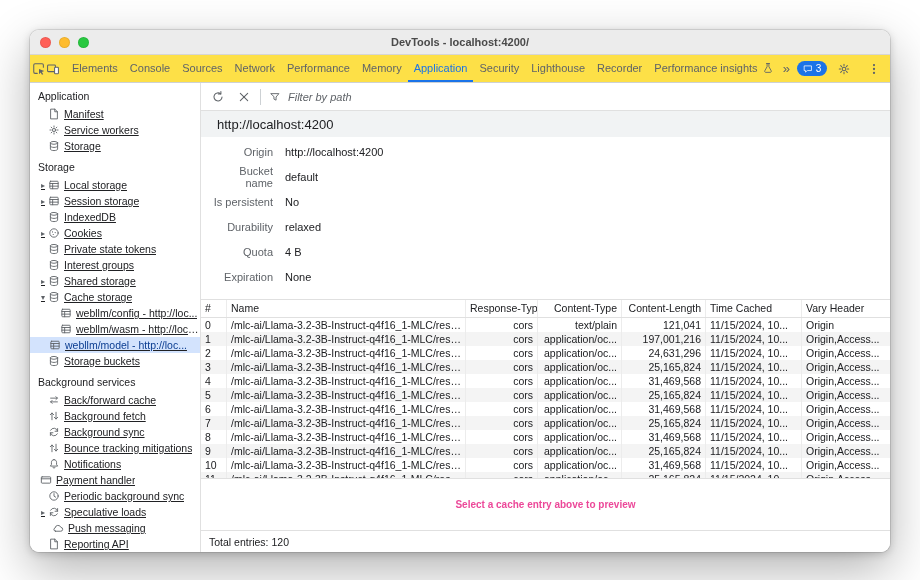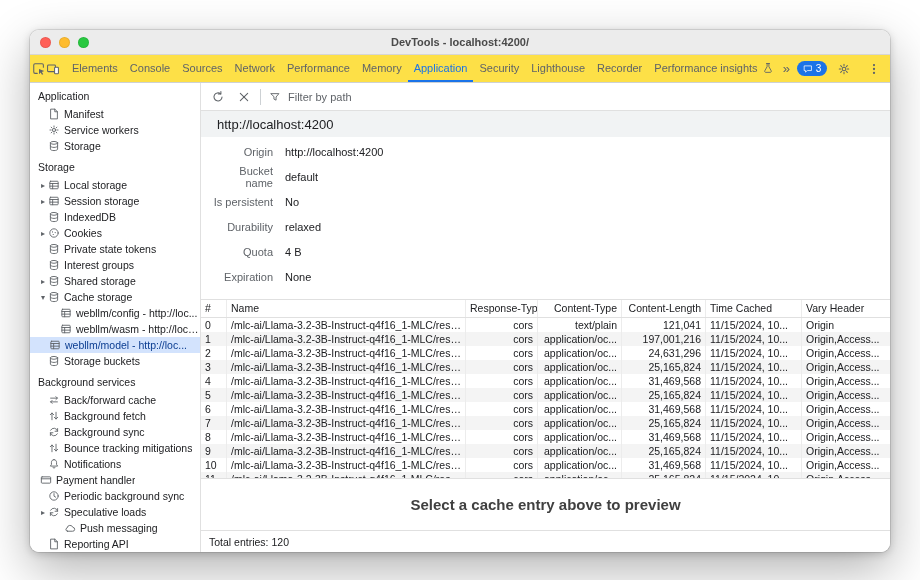--- a/index.html
+++ b/index.html
@@ -29,32 +29,32 @@
   .tab .ic{width:12px;height:12px;}
   .tab-extra{margin-left:auto;display:flex;align-items:center;gap:4px;padding-right:4px;}
   .more-tabs{font-size:13px;color:#5f6368;padding:0 3px;}
   .msg-badge{display:flex;align-items:center;gap:3px;background:#1a73e8;color:#fff;border-radius:8px;
              height:15px;padding:0 6px;font-size:10px;}
   .msg-badge .ic{width:10px;height:10px;stroke:#fff;}
   
   .wbody{flex:1;display:flex;min-height:0;background:#fff;}
   .sidebar{width:170px;flex:none;border-right:1px solid #e0e0e0;overflow:hidden;font-size:10.5px;}
   .s-header{padding:7px 0 4px 8px;font-size:10.5px;color:#202124;}
-  .s-item{display:flex;align-items:center;height:16px;white-space:nowrap;overflow:hidden;color:#202124;}
+  .s-item{display:flex;align-items:center;height:16px;white-space:nowrap;overflow:hidden;color:#202124;text-decoration:underline;}
   .s-arrow{width:10px;flex:none;font-size:8px;color:#5f6368;text-align:center;}
   .s-item .ic{width:12px;height:12px;margin-right:4px;flex:none;}
   .s-label{overflow:hidden;text-overflow:ellipsis;}
   .s-item.selected{background:#d3e3fd;}
   .s-item.selected .s-label{color:#0b3d91;}
   
   .main{flex:1;display:flex;flex-direction:column;min-width:0;}
   .toolbar{height:27px;flex:none;border-bottom:1px solid #e0e0e0;display:flex;align-items:center;padding:0 4px;}
   .filter-wrap{display:flex;align-items:center;gap:5px;padding:0 5px;}
   .filter-input{border:0;outline:none;background:transparent;font-size:11px;width:160px;
-                font-family:"Liberation Sans","DejaVu Sans",sans-serif;color:#202124;}
+                font-family:"Liberation Sans","DejaVu Sans",sans-serif;color:#202124;font-style:italic;}
   .filter-input::placeholder{color:#5f6368;}
   .origin-bar{height:26px;flex:none;background:#f1f3f4;display:flex;align-items:center;
               padding-left:16px;font-size:13px;color:#202124;}
   .meta{flex:none;padding:2px 0 10px 0;}
   .meta-row{display:flex;align-items:center;height:25px;font-size:11px;}
   .meta-label{width:64px;flex:none;text-align:right;color:#5f6368;padding-left:8px;}
   .meta-value{margin-left:12px;color:#202124;white-space:nowrap;}
   
   .grid{flex:none;border-top:1px solid #e0e0e0;font-size:10.5px;
         --cols:26px minmax(0,1fr) 72px 84px 84px 96px 88px;}
@@ -63,21 +63,21 @@
   .g-body{height:160px;overflow:hidden;}
   .g-body .g-row:nth-child(even){background:#f4f4f4;}
   .g-cell{display:block;padding:0 4px;white-space:nowrap;overflow:hidden;border-right:1px solid #ececec;}
   .g-cell:last-child{border-right:0;}
   .g-head .g-cell{line-height:17px;color:#202124;}
   .g-row .g-cell{line-height:14px;color:#202124;}
   .g-cell.c2,.g-cell.c3,.g-cell.c4{text-align:right;}
   .g-row .g-cell.c1,.g-row .g-cell.c5,.g-row .g-cell.c6{text-overflow:ellipsis;}
   
   .preview{flex:1;border-top:1px solid #e0e0e0;display:flex;align-items:center;justify-content:center;min-height:0;}
-  .preview span{color:#404040;font-size:15px;font-weight:bold;}
+  .preview span{color:#ec4899;font-size:10px;font-weight:bold;}
   .statusbar{height:21px;flex:none;border-top:1px solid #e0e0e0;display:flex;align-items:center;
              padding-left:8px;font-size:10.5px;color:#202124;}
 </style>
 </head>
 <body>
 
 <svg width="0" height="0" style="position:absolute" aria-hidden="true">
   <defs>
     <symbol id="i-doc" viewBox="0 0 16 16">
         <path d="M4 1.5h5.2L12.5 5v9.5H4z"></path>
@@ -405,21 +405,21 @@
             </svg>
             <span class="s-label">Periodic background sync</span>
           </div>
           <div class="s-item" style="padding-left: 8px;">
             <span class="s-arrow">▸</span>
             <svg class="ic">
               <use href="#i-sync" xlink:href="#i-sync"></use>
             </svg>
             <span class="s-label">Speculative loads</span>
           </div>
-          <div class="s-item" style="padding-left: 24px;">
+          <div class="s-item" style="padding-left: 12px;">
             <span class="s-arrow"></span>
             <svg class="ic">
               <use href="#i-cloud" xlink:href="#i-cloud"></use>
             </svg>
             <span class="s-label">Push messaging</span>
           </div>
           <div class="s-item" style="padding-left: 8px;">
             <span class="s-arrow"></span>
             <svg class="ic">
               <use href="#i-doc" xlink:href="#i-doc"></use>

